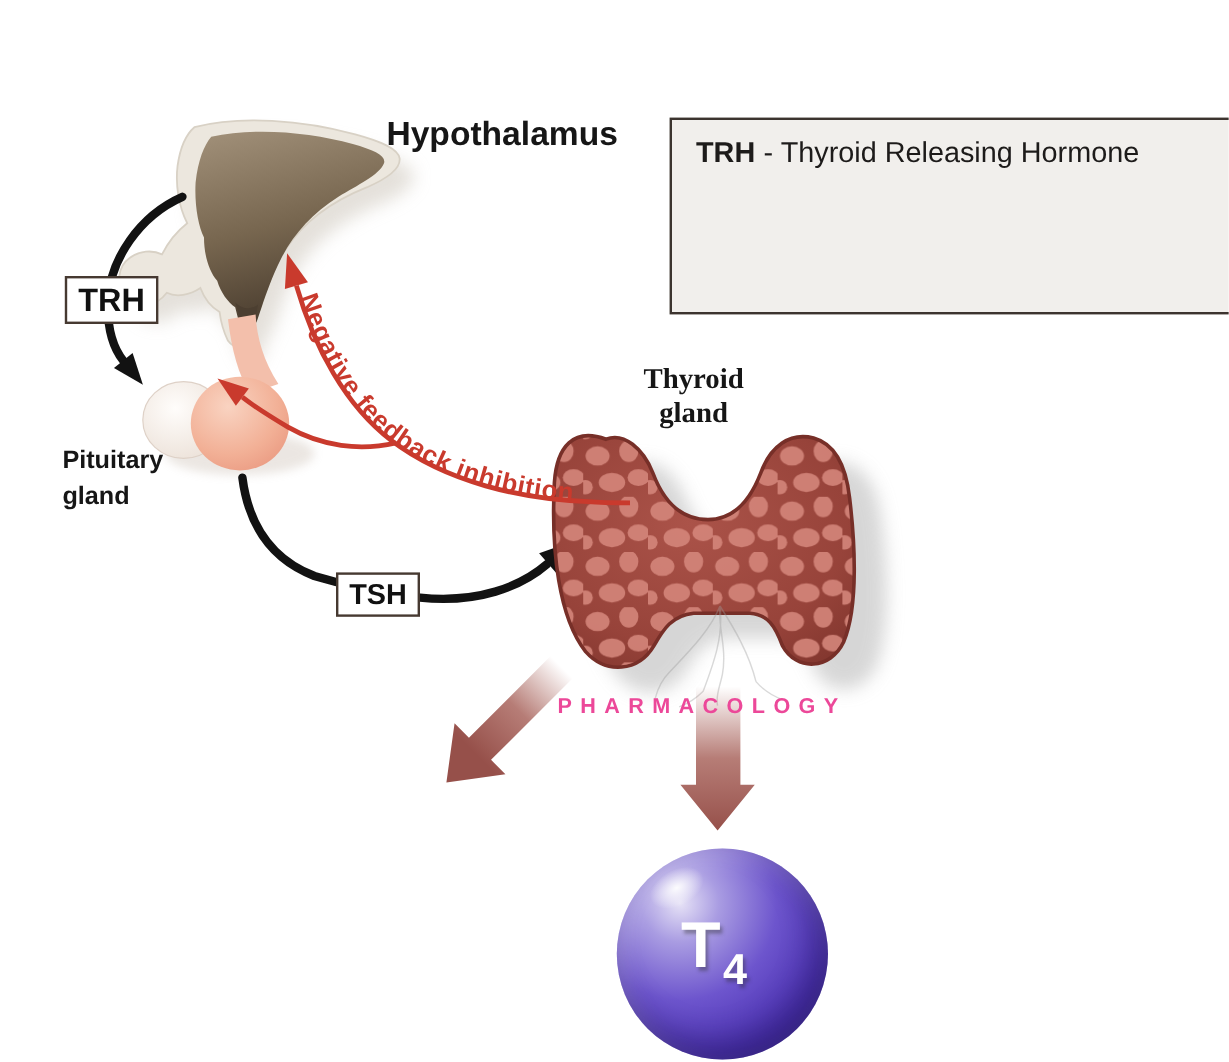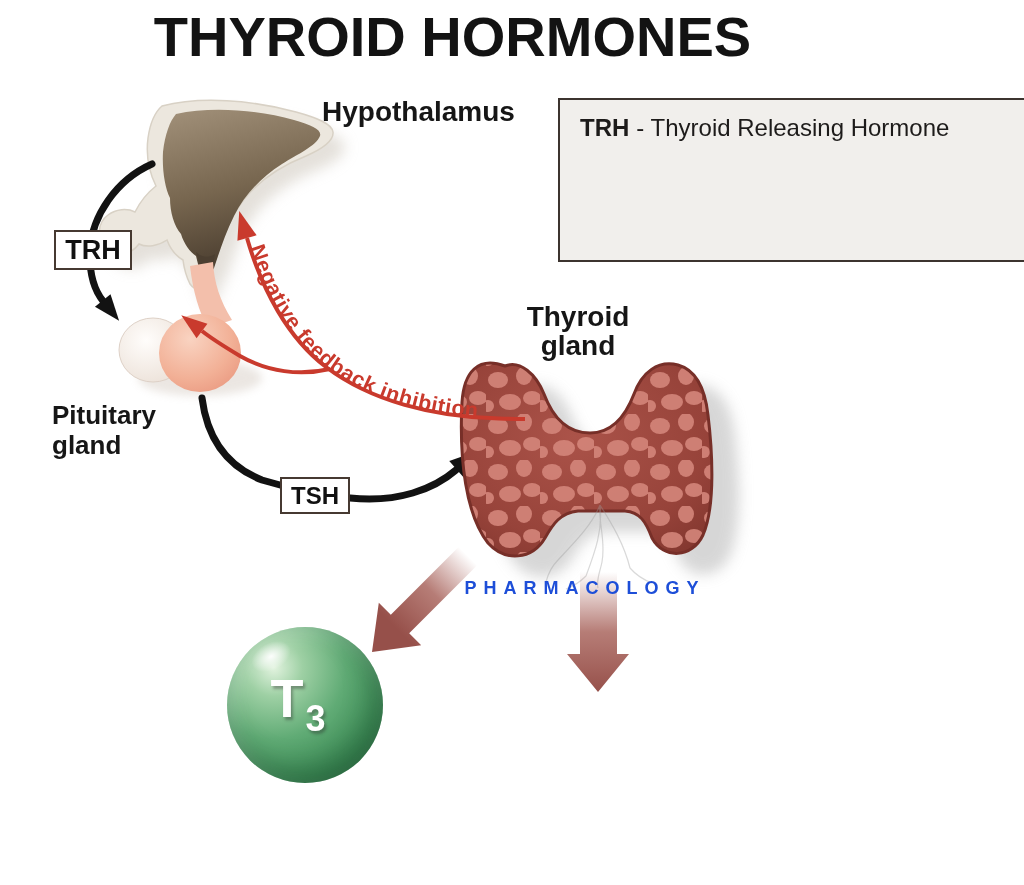--- a/index.html
+++ b/index.html
@@ -8,38 +8,38 @@
     font-family:"Liberation Sans","DejaVu Sans",sans-serif;color:#111;
   }
   #art{position:absolute;left:0;top:0;width:1024px;height:885px;}
   .abs{position:absolute;}
   #title{
     left:130px;top:4px;width:645px;text-align:center;
     font-size:56px;font-weight:bold;letter-spacing:0px;color:#131313;white-space:nowrap;
   }
   .organ-label{font-weight:bold;color:#161616;}
   #lbl-hypothalamus{left:322px;top:96px;font-size:28px;}
-  #lbl-pituitary{left:52px;top:400px;font-size:26px;line-height:30px;}
-  #lbl-thyroid{left:502px;top:302px;width:152px;text-align:center;font-size:28px;line-height:29px;}
+  #lbl-pituitary{left:52px;top:369px;font-size:21px;line-height:30px;}
+  #lbl-thyroid{left:502px;top:302px;width:152px;text-align:center;font-size:24px;line-height:29px;font-family:Liberation Serif, serif;}
   .signal-box{
     background:#ffffff;border:2px solid #463931;display:flex;align-items:center;justify-content:center;
     font-weight:bold;color:#111;
   }
   #box-trh{left:54px;top:230px;width:74px;height:36px;font-size:27px;}
   #box-tsh{left:280px;top:477px;width:66px;height:33px;font-size:24px;}
   #legend{
     left:558px;top:98px;width:533px;height:164px;background:#f1efec;border:2px solid #3c342f;
     box-sizing:border-box;padding:10px 18px 0 20px;
   }
   .legend-row{font-size:24px;line-height:35px;color:#1d1b1a;white-space:nowrap;}
   .legend-abbr{font-weight:bold;}
   .legend-sub{font-weight:bold;font-size:15px;position:relative;top:6px;}
   .legend-desc{margin-left:7px;}
   #watermark{left:450px;top:578px;width:270px;text-align:center;}
-  #wm1{font-size:18px;letter-spacing:7px;color:#1d4ed8;font-weight:bold;}
+  #wm1{font-size:18px;letter-spacing:7px;color:#ec4899;font-weight:bold;}
   #wm2{font-size:13px;letter-spacing:9px;color:#ddbfb9;font-weight:bold;margin-top:3px;}
   .sphere{
     position:absolute;border-radius:50%;display:flex;align-items:center;justify-content:center;
   }
   #sphere-t3{
     left:227px;top:627px;width:156px;height:156px;
     background:radial-gradient(circle at 30% 26%, #e2f3df 0%, #9ed0a4 18%, #60ab75 45%, #3f8f58 72%, #2d7344 92%, #2a6c40 100%);
     box-shadow:inset -10px -14px 26px rgba(18,58,34,.35), inset 6px 8px 18px rgba(255,255,255,.22);
   }
   #sphere-t4{
@@ -161,21 +161,20 @@
       </g>
       <text font-family="Liberation Sans, DejaVu Sans, sans-serif" font-size="21.5" font-weight="bold" fill="#c93a2d" letter-spacing="0.5">
         <textPath href="#fb-path" startOffset="10">Negative feedback inhibition</textPath>
       </text>
     </g>
 
     <polygon points="462.8,542.8 481.2,561.2 409.2,633.2 421.2,645.2 372,652 378.8,602.8 390.8,614.8" fill="url(#gArrT3)"></polygon>
     <polygon points="580,572 617,572 617,654 629,654 598,692 567,654 580,654" fill="url(#gArrT4)"></polygon>
   </svg>
 
-  <div id="title" class="abs">THYROID HORMONES</div>
 
   <div id="legend" class="abs">
     <div class="legend-row"><span class="legend-abbr">TRH</span><span class="legend-sub"></span><span class="legend-desc">- Thyroid Releasing Hormone</span></div>
   </div>
 
   <div id="lbl-hypothalamus" class="abs organ-label">Hypothalamus</div>
 
   <div id="lbl-pituitary" class="abs organ-label">
     <div>Pituitary</div>
     <div>gland</div>
@@ -186,18 +185,18 @@
     <div>gland</div>
   </div>
 
   <div id="box-trh" class="abs signal-box">TRH</div>
   <div id="box-tsh" class="abs signal-box">TSH</div>
 
   <div id="watermark" class="abs">
     <div id="wm1">PHARMACOLOGY</div>
   </div>
 
-  <div id="sphere-t3" class="sphere">
-    <div class="sphere-label"><span>T</span><span class="sphere-sub">3</span></div>
-  </div>
-
+
+  <div id="sphere-t4" class="sphere">
+    <div class="sphere-label"><span>T</span><span class="sphere-sub">4</span></div>
+  </div>
 
 </div>
 
 </body></html>

